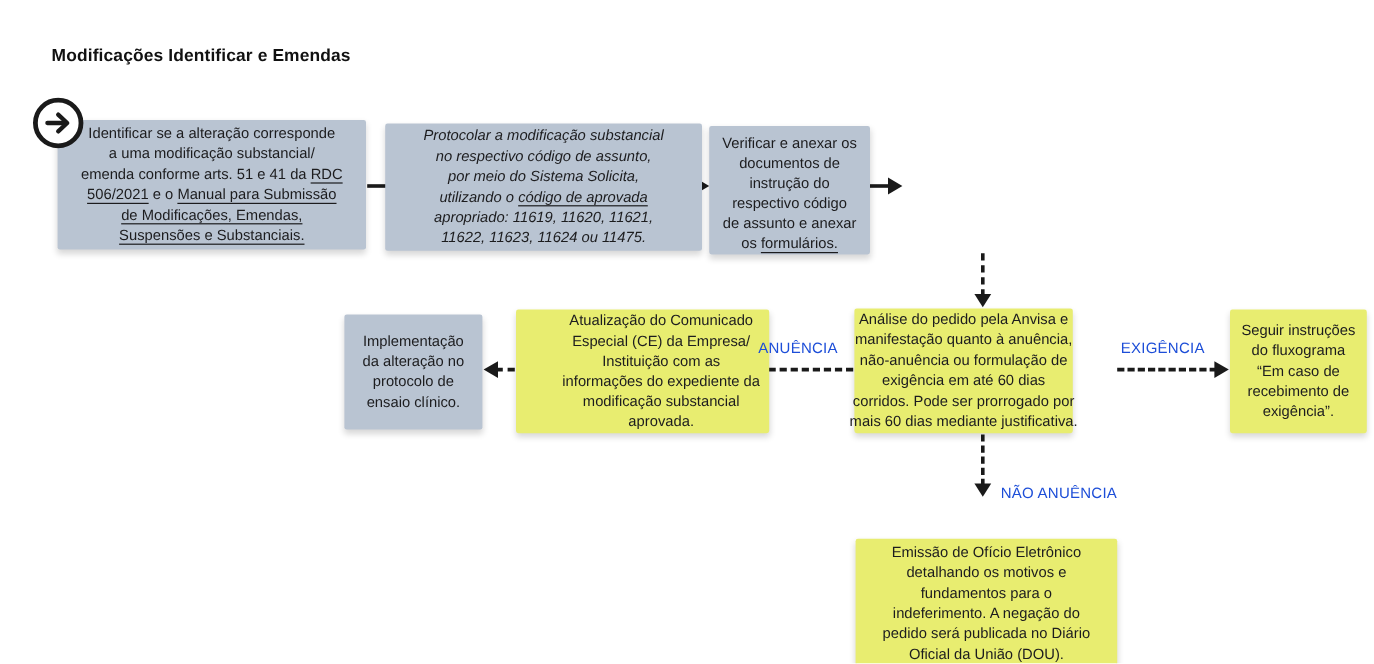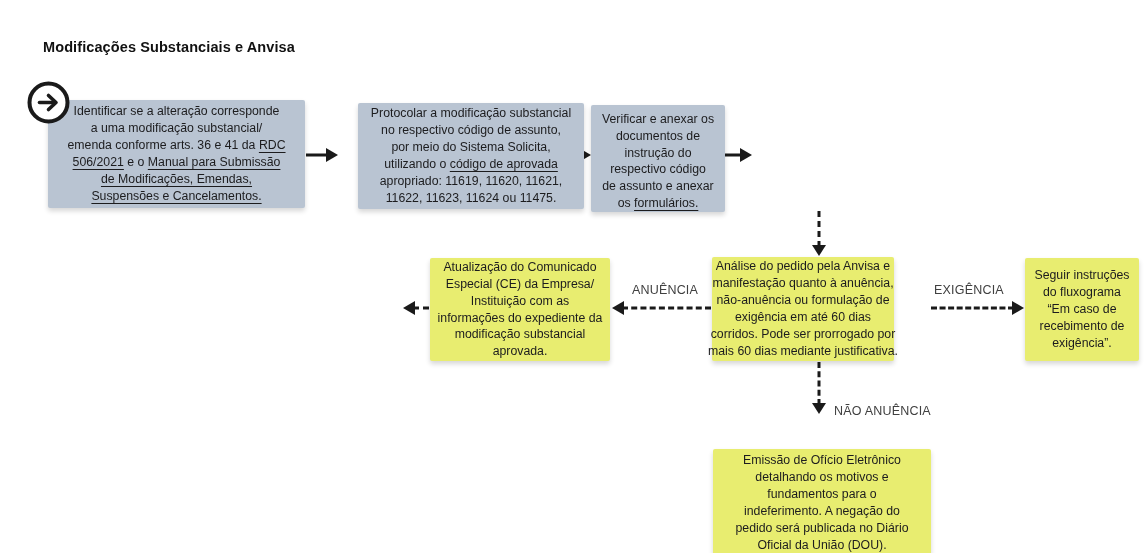--- a/index.html
+++ b/index.html
@@ -23,25 +23,25 @@
     border-radius:2px;box-shadow:0 3px 5px rgba(0,0,0,.16);z-index:2;
   }
   .blue{background:var(--blue);}
   .yellow{background:var(--yellow);}
   .txt{
     white-space:pre;text-align:center;font-size:12.3px;line-height:1.37;color:var(--text);
   }
   .u{text-decoration:underline;text-decoration-thickness:1.2px;text-underline-offset:2.5px;}
   
   .b1{left:48px;top:100px;width:257px;height:108px;}
-  .b2{left:358px;top:103px;width:226px;height:106px;}
+  .b2{left:321px;top:103px;width:264px;height:106px;font-style:italic;}
   .b3{left:591px;top:105px;width:134px;height:107px;align-items:flex-end;}
   .b4{left:752px;top:103px;width:140px;height:105px;}
   .b5{left:712px;top:257px;width:182px;height:104px;}
-  .b6{left:430px;top:258px;width:180px;height:103px;}
+  .b6{left:430px;top:258px;width:180px;height:103px;padding-left:31px;}
   .b7{left:287px;top:262px;width:115px;height:96px;}
   .b8{left:1025px;top:258px;width:114px;height:103px;}
   .b9{left:713px;top:417px;width:218px;height:108px;margin-top:32px;}
   
   .arr{position:absolute;z-index:1;}
   .arr-h{height:16px;}
   .arr-v{width:16px;}
   .arr i{display:block;position:absolute;}
   
   .h-right .shaft{left:0;right:10px;top:50%;transform:translateY(-50%);height:3px;background:var(--arrow);}
@@ -62,48 +62,48 @@
     border-left:7px solid transparent;border-right:7px solid transparent;border-top:11px solid var(--arrow);}
   .a1{left:306px;top:147px;width:32px;}
   .a2{left:564px;top:147px;width:27px;}
   .a3{left:724px;top:147px;width:28px;}
   .a4{left:811px;top:211px;height:45px;}
   .a5{left:612px;top:300px;width:99px;}
   .a6{left:403px;top:300px;width:26px;}
   .a7{left:931px;top:300px;width:93px;}
   .a8{left:811px;top:362px;height:52px;}
   .lbl{
-    position:absolute;font-size:12.5px;color:#404040;letter-spacing:.2px;z-index:3;white-space:nowrap;
+    position:absolute;font-size:12.5px;color:#1d4ed8;letter-spacing:.2px;z-index:3;white-space:nowrap;
   }
   .lbl-anuencia{left:621px;top:283px;width:88px;text-align:center;}
   .lbl-exigencia{left:934px;top:283px;width:88px;text-align:left;}
   .lbl-nao{left:834px;top:384px;margin-top:20px;}
 </style>
 </head>
 <body>
 
 <div class="canvas">
 
-  <h1 class="title">Modificações Substanciais e Anvisa</h1>
+  <h1 class="title">Modificações Identificar e Emendas</h1>
 
   <div class="start-icon">
     <svg width="43" height="43" viewBox="0 0 43 43">
       <circle cx="21.5" cy="21.5" r="19" fill="#ffffff" stroke="#1a1a1a" stroke-width="4"></circle>
       <path d="M12.5 21.5h15" stroke="#1a1a1a" stroke-width="3.6" stroke-linecap="round" fill="none"></path>
       <path d="M21.5 14.5l7.5 7-7.5 7" stroke="#1a1a1a" stroke-width="3.6" stroke-linecap="round" stroke-linejoin="round" fill="none"></path>
     </svg>
   </div>
 
   <div class="box blue b1">
     <span class="txt"><span>Identificar se a alteração corresponde
 a uma modificação substancial/
-emenda conforme arts. 36 e 41 da </span><span class="u">RDC
+emenda conforme arts. 51 e 41 da </span><span class="u">RDC
 506/2021</span><span> e o </span><span class="u">Manual para Submissão
 de Modificações, Emendas,
-Suspensões e Cancelamentos.</span></span>
+Suspensões e Substanciais.</span></span>
   </div>
 
   <div class="arr arr-h h-right a1">
       <i class="shaft"></i>
       <i class="head"></i>
     </div>
 
   <div class="box blue b2">
     <span class="txt"><span>Protocolar a modificação substancial
 no respectivo código de assunto,
@@ -160,20 +160,26 @@
 informações do expediente da
 modificação substancial
 aprovada.</span>
   </div>
 
   <div class="arr arr-h dash-h dash-left a6">
       <i class="shaft"></i>
       <i class="head"></i>
     </div>
 
+  <div class="box blue b7">
+    <span class="txt">Implementação
+da alteração no
+protocolo de
+ensaio clínico.</span>
+  </div>
 
   <div class="lbl lbl-exigencia">EXIGÊNCIA</div>
   <div class="arr arr-h dash-h dash-right a7">
       <i class="shaft"></i>
       <i class="head"></i>
     </div>
 
   <div class="box yellow b8">
     <span class="txt">Seguir instruções
 do fluxograma

